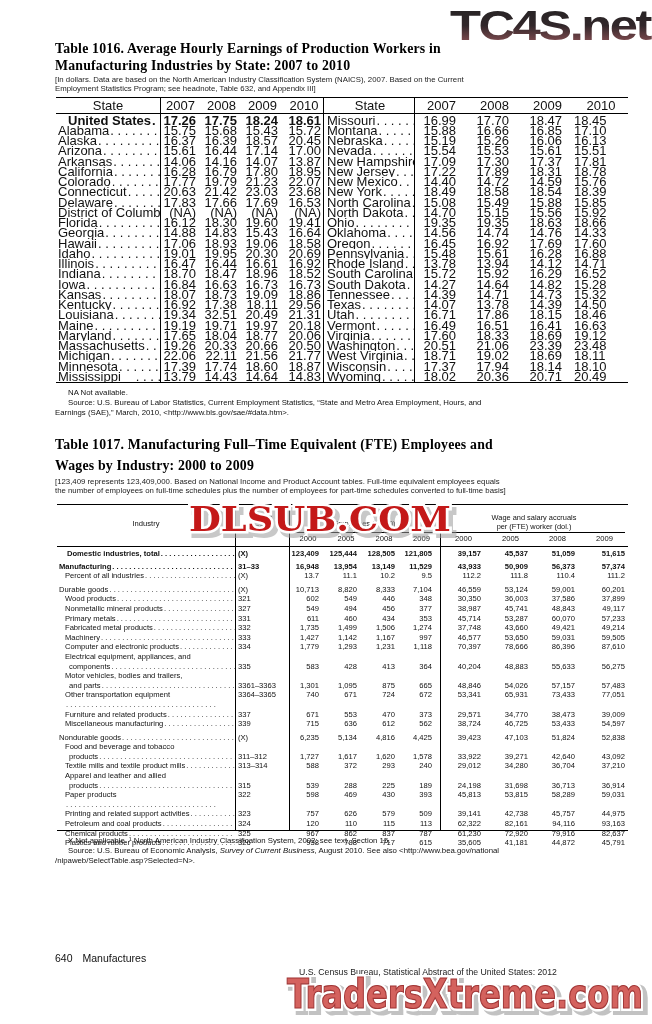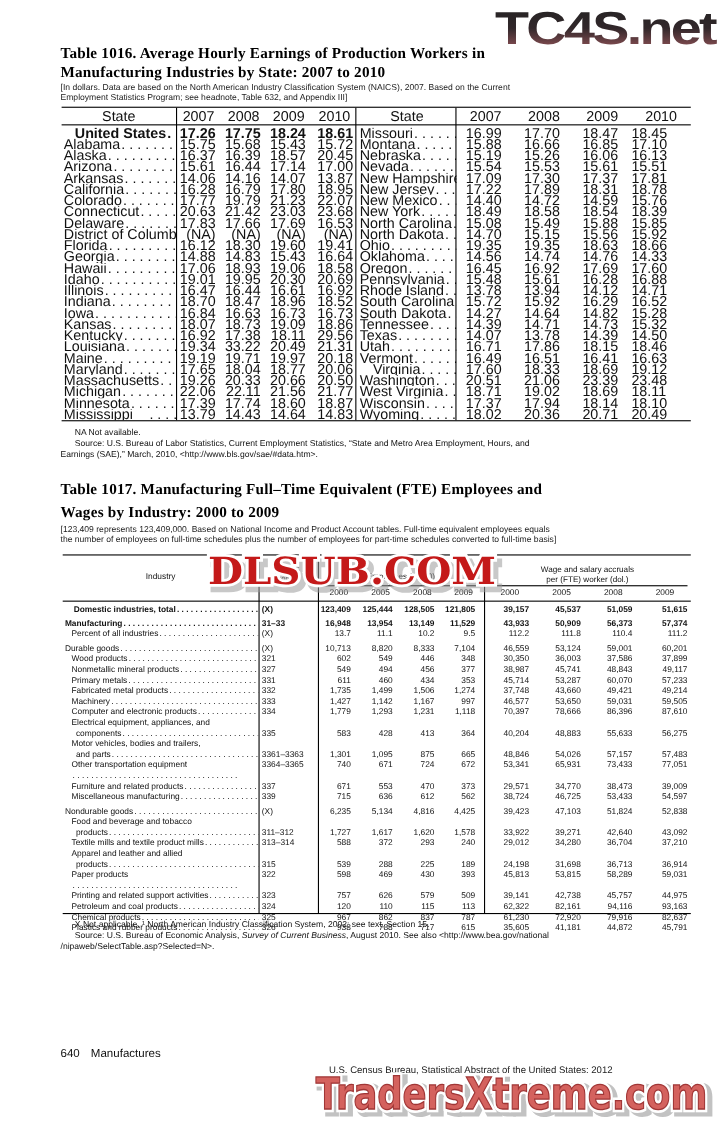--- a/index.html
+++ b/index.html
@@ -414,21 +414,21 @@
           <div class="c-val w1">13.78</div>
           <div class="c-val w2">14.39</div>
           <div class="c-val w3">14.50</div>
         </div>
         <div class="r16">
           <div class="c-name" style="padding-left: 2px;">
             <span class="lbl">Louisiana</span>
             <span class="leader"></span>
           </div>
           <div class="c-val v0">19.34</div>
-          <div class="c-val v1">33.22</div>
+          <div class="c-val v1">32.51</div>
           <div class="c-val v2">20.49</div>
           <div class="c-val v3">21.31</div>
           <div class="c-name" style="padding-left: 2px;">
             <span class="lbl">Utah</span>
             <span class="leader"></span>
           </div>
           <div class="c-val w0">16.71</div>
           <div class="c-val w1">17.86</div>
           <div class="c-val w2">18.15</div>
           <div class="c-val w3">18.46</div>
@@ -453,21 +453,21 @@
         </div>
         <div class="r16">
           <div class="c-name" style="padding-left: 2px;">
             <span class="lbl">Maryland</span>
             <span class="leader"></span>
           </div>
           <div class="c-val v0">17.65</div>
           <div class="c-val v1">18.04</div>
           <div class="c-val v2">18.77</div>
           <div class="c-val v3">20.06</div>
-          <div class="c-name" style="padding-left: 14px;">
+          <div class="c-name" style="padding-left: 2px;">
             <span class="lbl">Virginia</span>
             <span class="leader"></span>
           </div>
           <div class="c-val w0">17.60</div>
           <div class="c-val w1">18.33</div>
           <div class="c-val w2">18.69</div>
           <div class="c-val w3">19.12</div>
         </div>
         <div class="r16">
           <div class="c-name" style="padding-left: 2px;">

